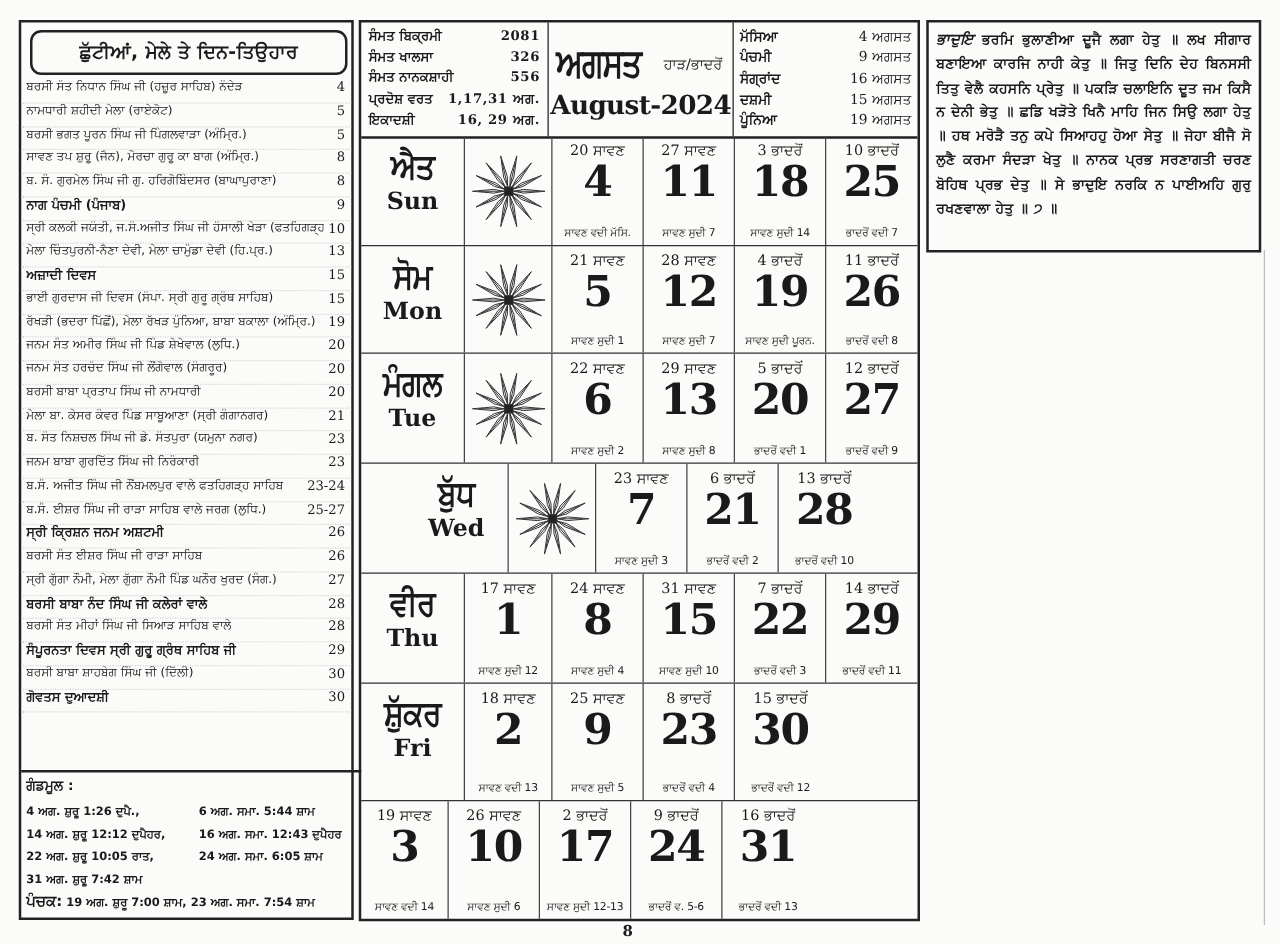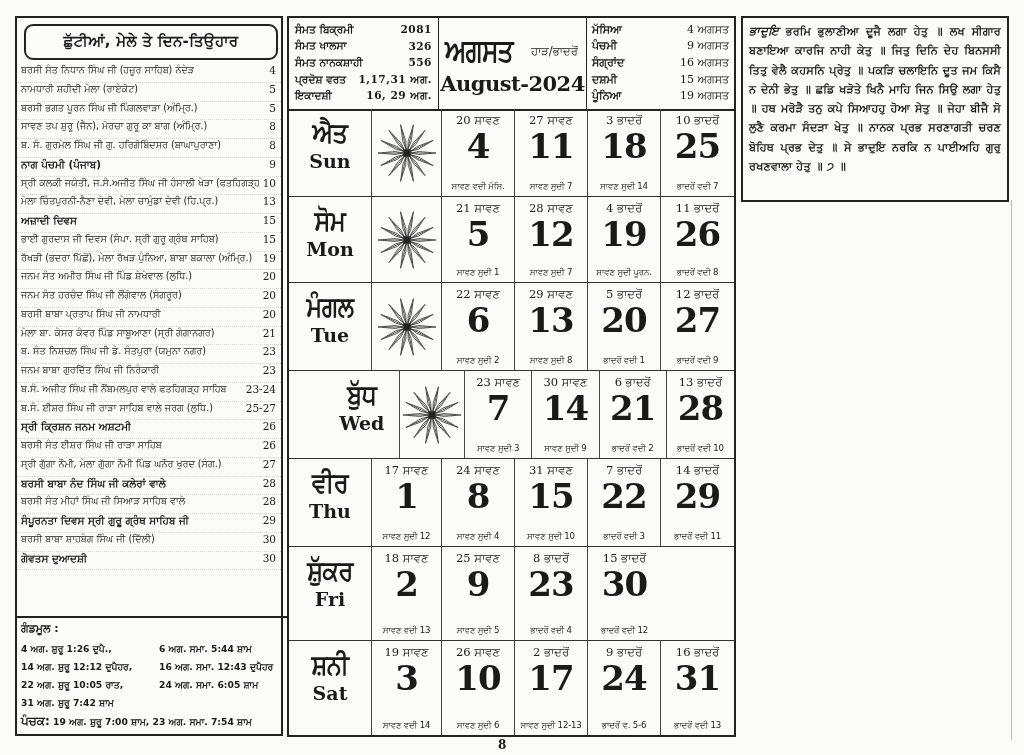--- a/index.html
+++ b/index.html
@@ -473,25 +473,20 @@
               <rect x="-3.5" y="-3.5" width="7" height="7" fill="#222"></rect>
             </g>
           </svg>
         </div>
         <div class="cell">
           <div class="top">23 ਸਾਵਣ</div>
           <div class="big">7</div>
           <div class="bot">ਸਾਵਣ ਸੁਦੀ 3</div>
         </div>
         <div class="cell">
-          <div class="top">30 ਸਾਵਣ</div>
-          <div class="big">14</div>
-          <div class="bot">ਸਾਵਣ ਸੁਦੀ 9</div>
-        </div>
-        <div class="cell">
           <div class="top">6 ਭਾਦਰੋਂ</div>
           <div class="big">21</div>
           <div class="bot">ਭਾਦਰੋਂ ਵਦੀ 2</div>
         </div>
         <div class="cell" style="width: 73px;">
           <div class="top">13 ਭਾਦਰੋਂ</div>
           <div class="big">28</div>
           <div class="bot">ਭਾਦਰੋਂ ਵਦੀ 10</div>
         </div>
       </div>
@@ -546,24 +541,20 @@
           <div class="big">23</div>
           <div class="bot">ਭਾਦਰੋਂ ਵਦੀ 4</div>
         </div>
         <div class="cell" style="width: 73px;">
           <div class="top">15 ਭਾਦਰੋਂ</div>
           <div class="big">30</div>
           <div class="bot">ਭਾਦਰੋਂ ਵਦੀ 12</div>
         </div>
       </div>
       <div class="row" style="top: 532px; height: 94px;">
-        <div class="dn">
-          <span class="pa">ਸ਼ਨੀ</span>
-          <span class="en">Sat</span>
-        </div>
         <div class="cell" style="width: 70px;">
           <div class="top">19 ਸਾਵਣ</div>
           <div class="big">3</div>
           <div class="bot">ਸਾਵਣ ਵਦੀ 14</div>
         </div>
         <div class="cell">
           <div class="top">26 ਸਾਵਣ</div>
           <div class="big">10</div>
           <div class="bot">ਸਾਵਣ ਸੁਦੀ 6</div>
         </div>

